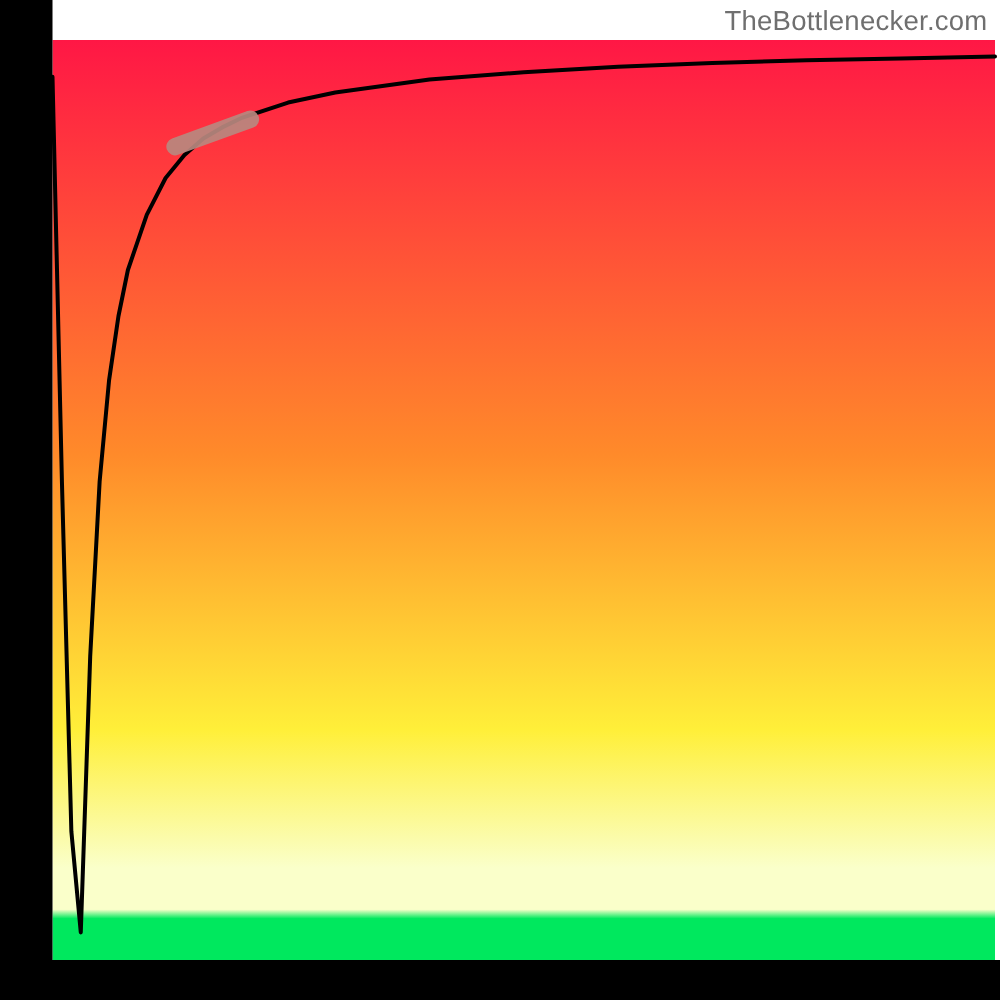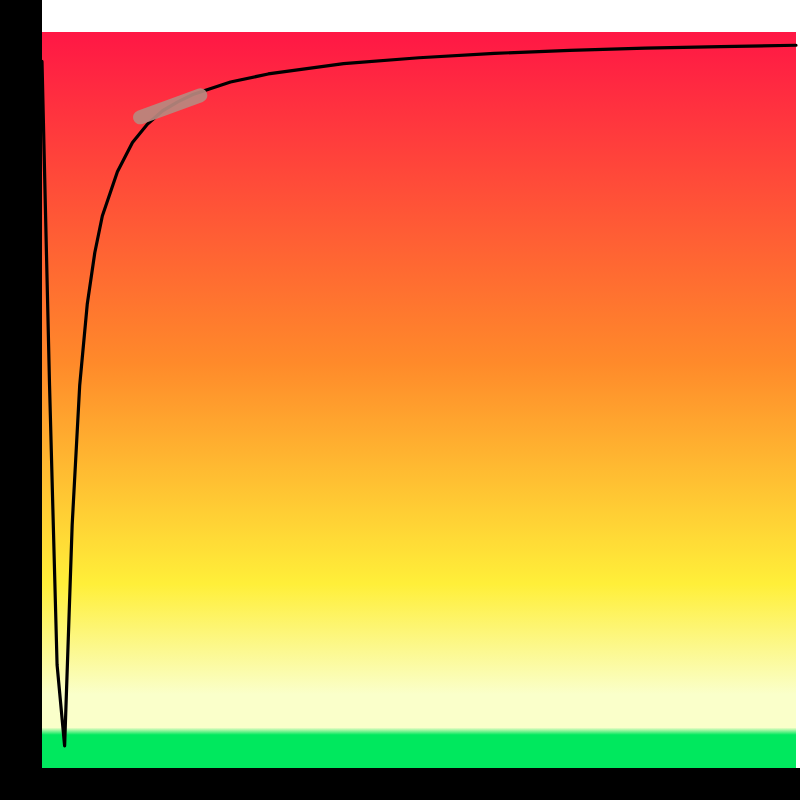--- a/index.html
+++ b/index.html
@@ -26,20 +26,21 @@
     color: #6f6f6f;
     font-size: 22px;
     letter-spacing: 0.2px;
     user-select: none;
   }
 </style>
 </head>
 <body>
 
 <div class="wrap">
+  <div class="watermark">TheBottlenecker.com</div>
   <svg id="plot" width="800" height="800" viewBox="0 0 800 800">
       <defs>
         <linearGradient id="bg" x1="0" y1="0" x2="0" y2="1">
           <stop offset="0%" stop-color="#ff1745"></stop>
           <stop offset="45%" stop-color="#ff8a2a"></stop>
           <stop offset="75%" stop-color="#ffef39"></stop>
           <stop offset="90%" stop-color="#faffca"></stop>
           <stop offset="94.5%" stop-color="#faffca"></stop>
           <stop offset="95.5%" stop-color="#00e85e"></stop>
           <stop offset="100%" stop-color="#00e85e"></stop>

